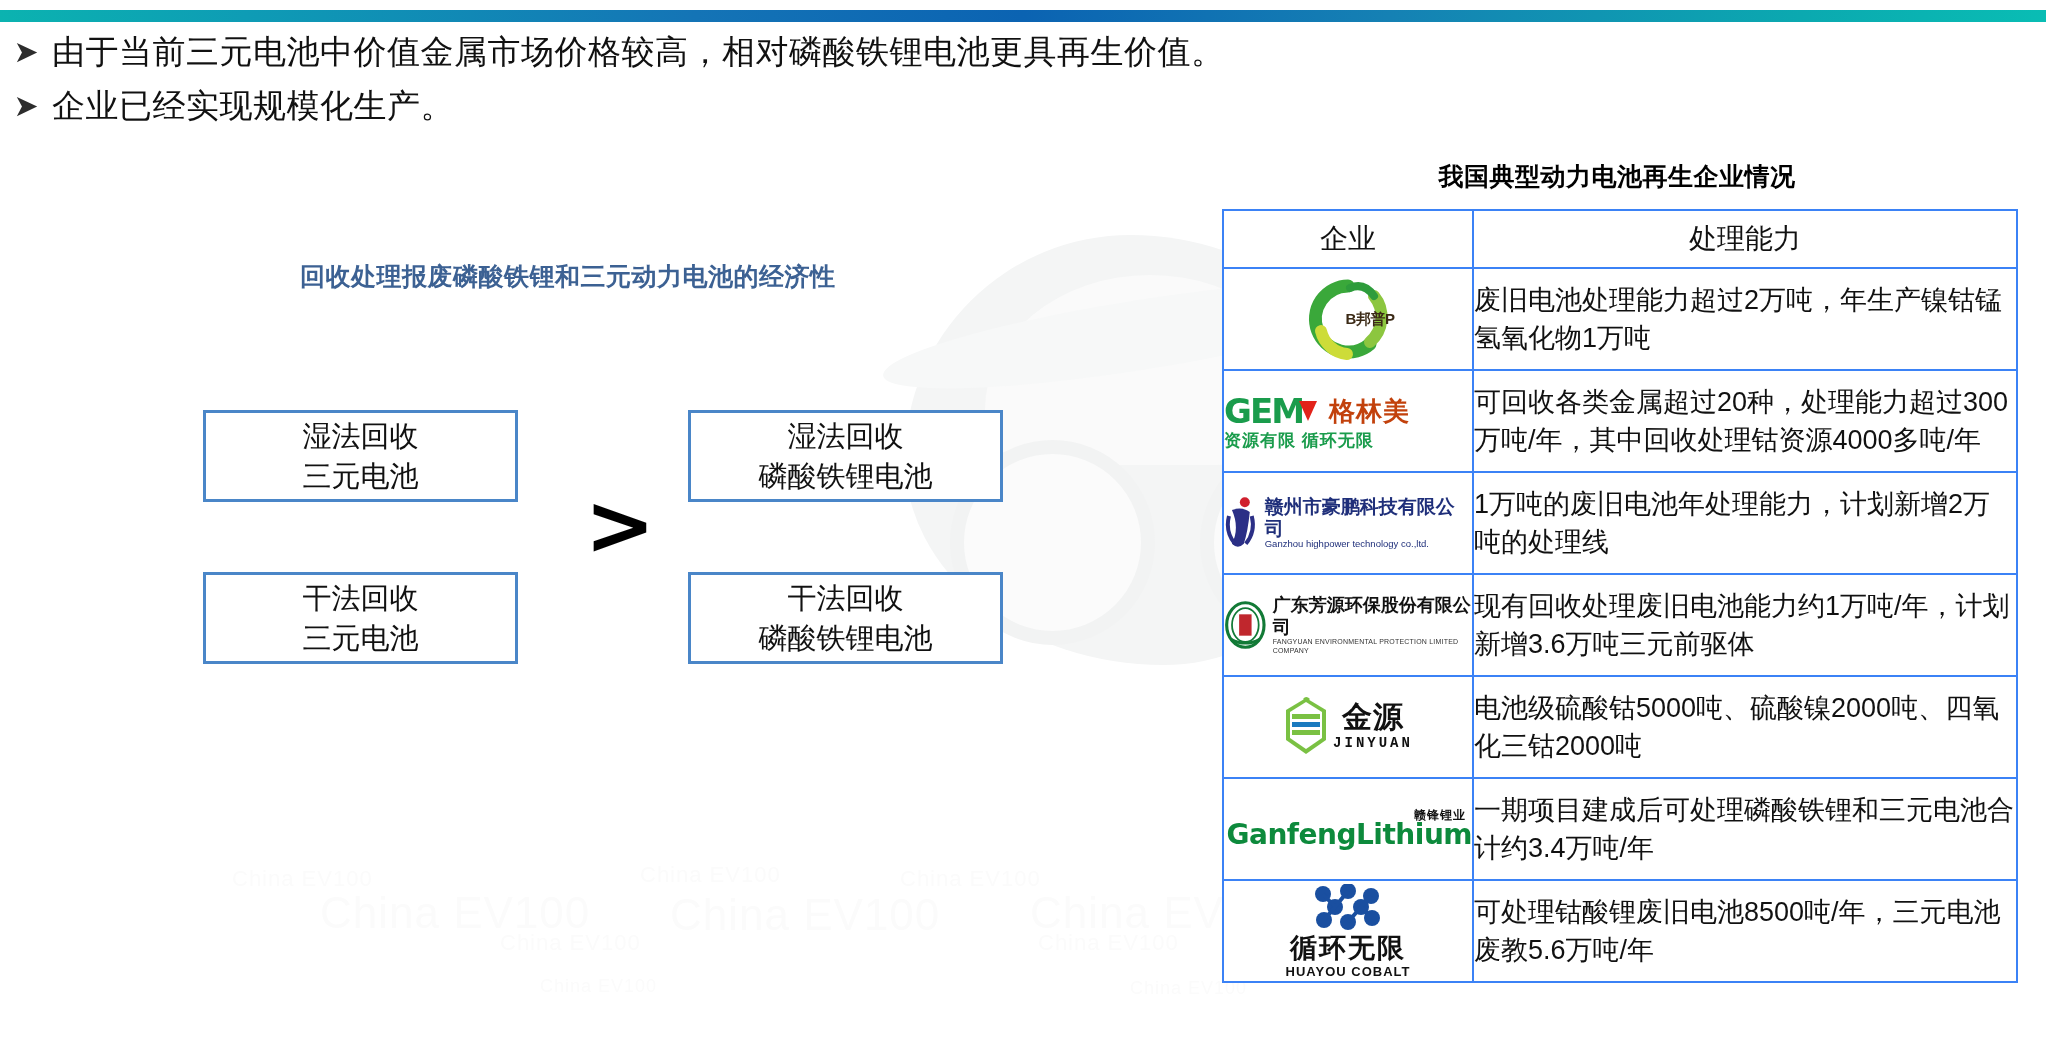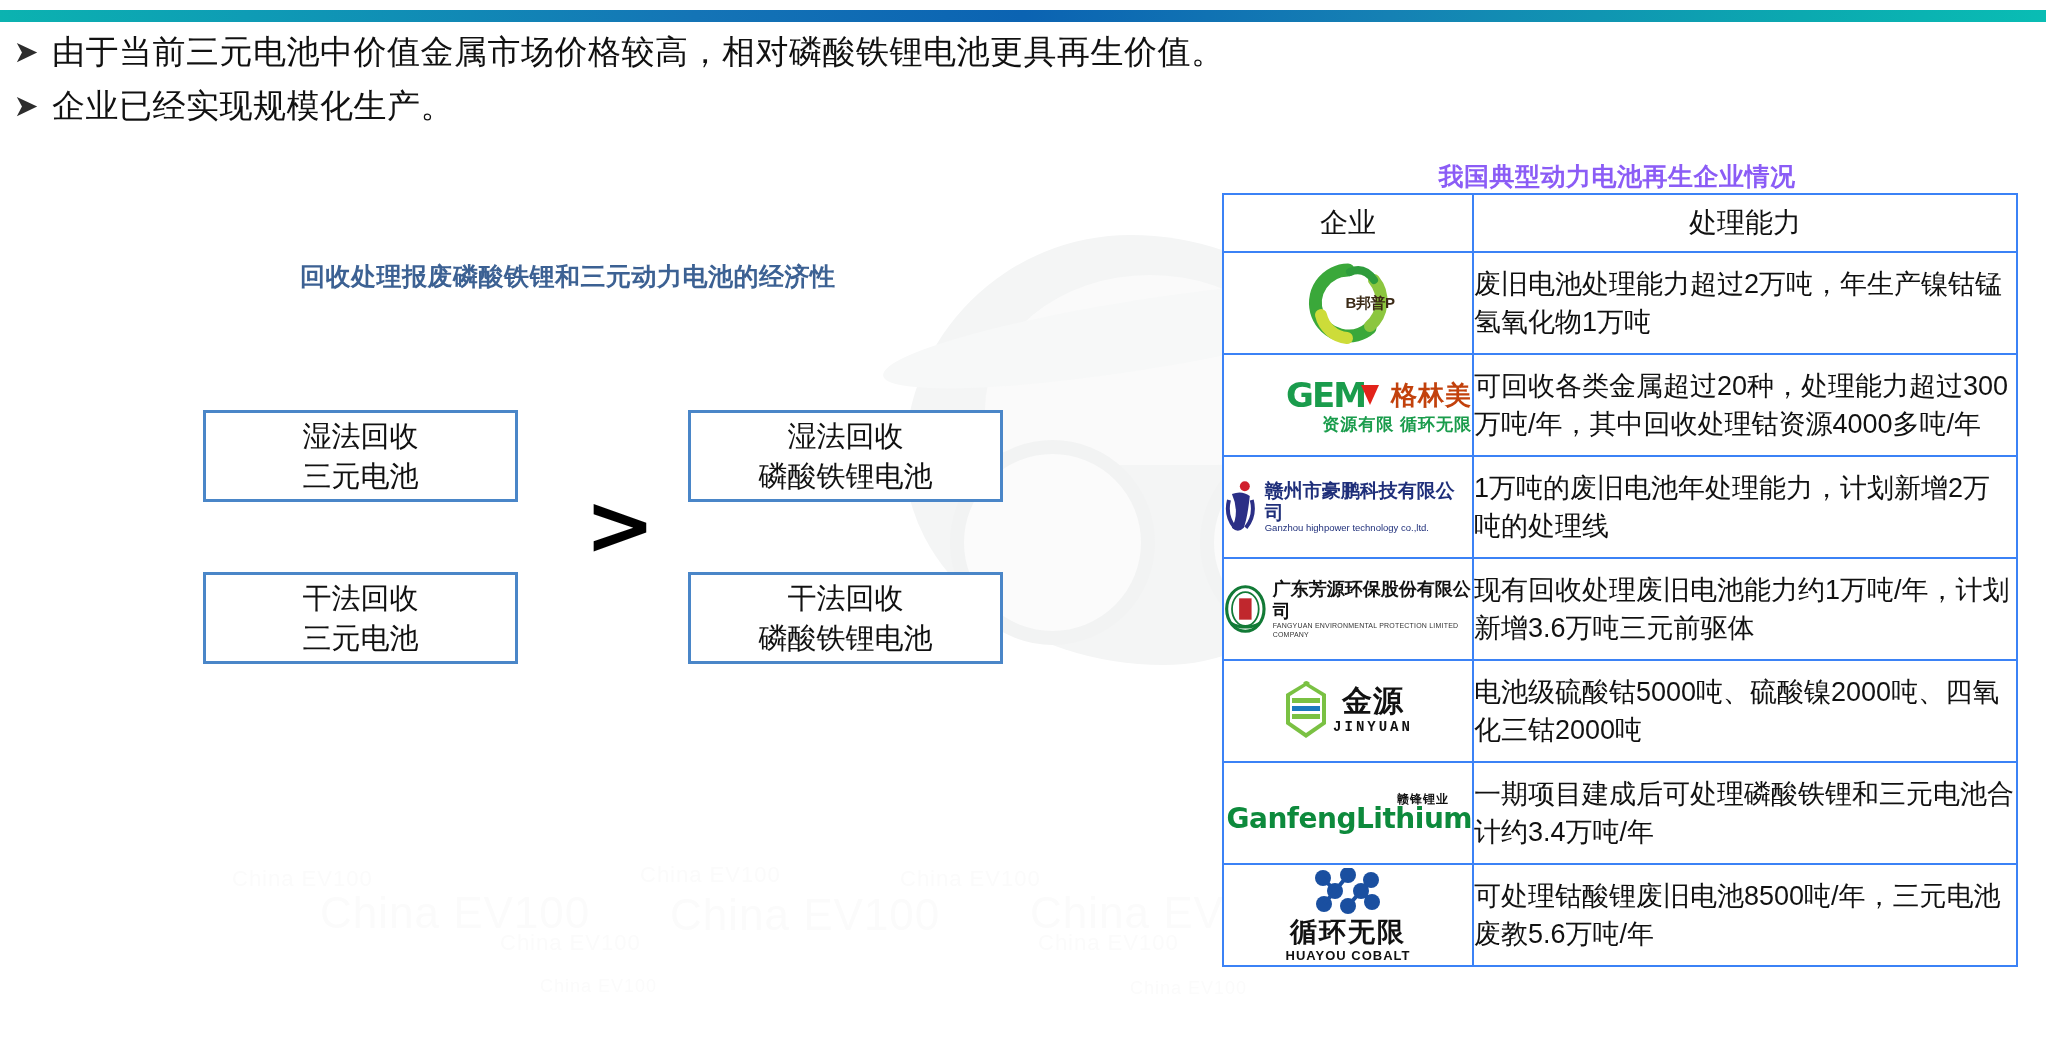--- a/index.html
+++ b/index.html
@@ -47,55 +47,55 @@
   #box-wet-lfp{left:688px;top:160px;width:315px;height:92px;}
   #box-dry-lfp{left:688px;top:322px;width:315px;height:92px;}
   #gt-sign{
     position:absolute;left:575px;top:480px;width:90px;height:90px;
     font-size:84px;line-height:90px;font-weight:bold;color:#000;text-align:center;
     font-family:"DejaVu Sans",sans-serif;
   }
   
   #right-panel{position:absolute;left:1222px;top:160px;width:790px;}
   #table-title{
-    text-align:center;font-size:25px;font-weight:bold;color:#8b5cf6;
-    letter-spacing:0.5px;
+    text-align:center;font-size:25px;font-weight:bold;color:#000000;
+    letter-spacing:0.5px;margin-bottom:16px;
   }
   table#company-table{border-collapse:collapse;width:790px;table-layout:fixed;background:#fff;}
   table#company-table td,table#company-table th{
     border:2px solid #3b82f6;padding:0;vertical-align:middle;
   }
   th.col-company,td.cell-logo{width:248px;}
   th.col-capacity,td.cell-cap{width:542px;}
   th.col-company,th.col-capacity{
     font-weight:400;font-size:28px;height:56px;text-align:center;color:#111;
   }
   td.cell-logo{text-align:center;height:100px;padding:6px 0;}
   td.cell-cap{
     font-size:27px;line-height:38px;color:#111;padding:8px 10px 8px 13px;text-align:left;
   }
   .logo-wrap{display:flex;align-items:center;justify-content:center;height:100%;}
   
   .lg-brunp-text{font-size:15px;font-weight:bold;color:#3b2a16;letter-spacing:-0.5px;}
-  .lg-gem{display:flex;flex-direction:column;align-items:flex-end;line-height:1;}
+  .lg-gem{display:flex;flex-direction:column;align-items:flex-start;line-height:1;}
   .lg-gem-row{display:flex;align-items:center;}
   .lg-gem-en{font-size:34px;font-weight:bold;color:#1a9c4c;letter-spacing:-2px;font-family:"DejaVu Sans",sans-serif;}
   .lg-gem-cn{font-size:26px;font-weight:bold;color:#c2410c;margin-left:12px;letter-spacing:1px;}
   .lg-gem-sub{font-size:17px;font-weight:bold;color:#1a9c4c;margin-top:4px;letter-spacing:1px;}
   .lg-ganzhou{display:flex;flex-direction:column;line-height:1.15;text-align:left;}
   .lg-ganzhou-cn{font-size:19px;font-weight:bold;color:#1f2f7a;letter-spacing:0px;}
   .lg-ganzhou-en{font-size:9.5px;color:#1f2f7a;letter-spacing:0px;}
   .lg-fangyuan{display:flex;flex-direction:column;line-height:1.2;text-align:left;}
   .lg-fangyuan-cn{font-size:18px;font-weight:bold;color:#111;}
   .lg-fangyuan-en{font-size:7px;color:#333;letter-spacing:0.2px;}
   .lg-jinyuan{display:flex;flex-direction:column;align-items:center;line-height:1;font-family:Liberation Mono, monospace;}
   .lg-jinyuan-cn{font-size:30px;font-weight:bold;color:#111;letter-spacing:1px;}
   .lg-jinyuan-en{font-size:14px;font-weight:bold;color:#111;letter-spacing:3px;margin-top:2px;}
   .lg-ganfeng{display:flex;flex-direction:column;align-items:flex-end;line-height:1;}
-  .lg-ganfeng-sup{font-size:12px;color:#111;font-weight:bold;letter-spacing:1px;margin-right:23px;}
+  .lg-ganfeng-sup{font-size:12px;color:#111;font-weight:bold;letter-spacing:1px;margin-right:6px;}
   .lg-ganfeng-main{font-size:28px;font-weight:bold;color:#0d8a3c;font-family:"DejaVu Sans",sans-serif;letter-spacing:-0.5px;}
   .lg-huayou{display:flex;flex-direction:column;align-items:center;line-height:1;}
   .lg-huayou-cn{font-size:27px;font-weight:bold;color:#111;letter-spacing:2px;margin-top:5px;}
   .lg-huayou-en{font-size:13px;font-weight:bold;color:#111;letter-spacing:1px;margin-top:3px;}
   
   #bottom-strip{
     position:absolute;left:95px;top:1026px;width:1100px;height:14px;
     font-size:19px;color:#f2f2f2;white-space:nowrap;overflow:hidden;
   }
 </style>

